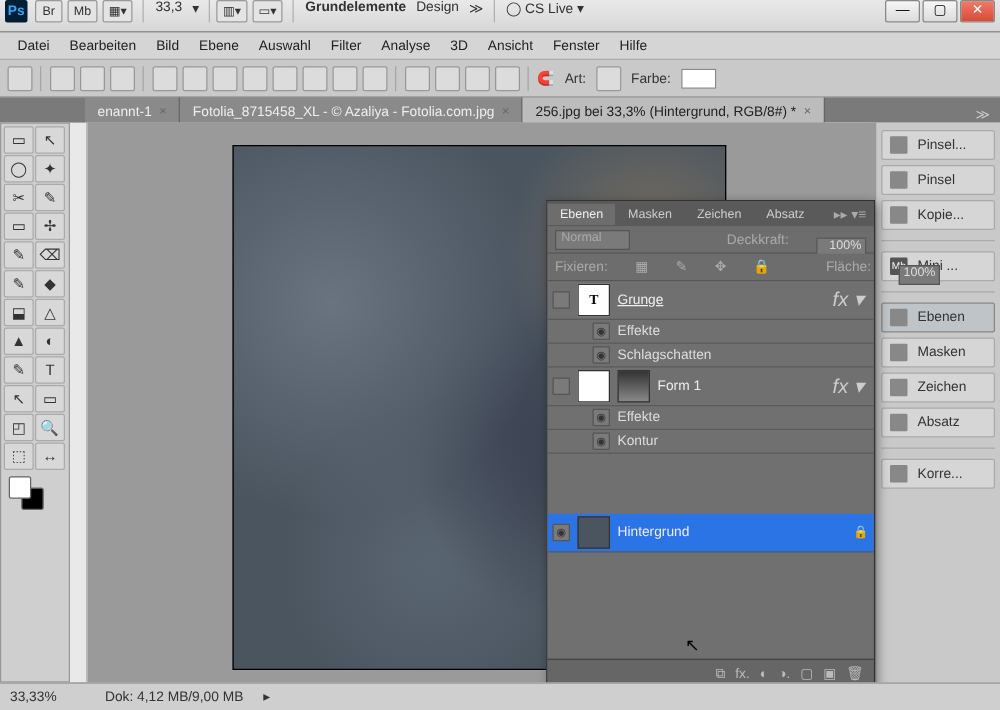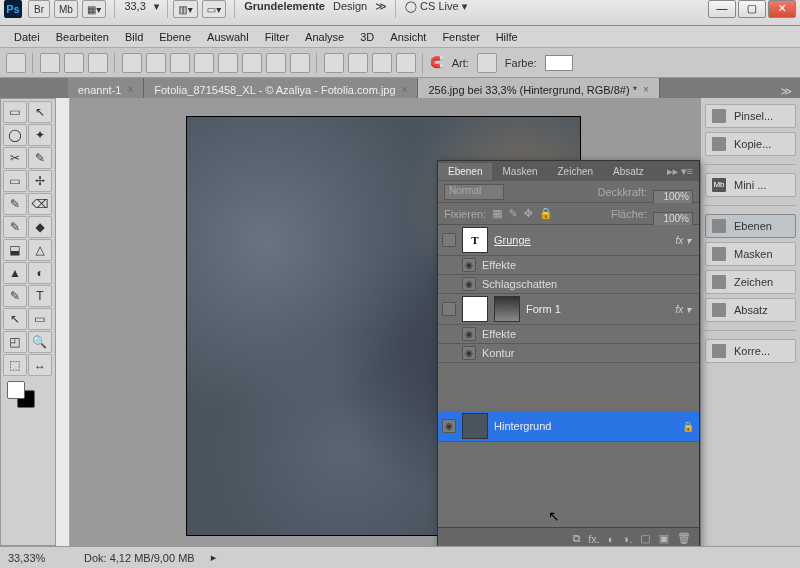--- a/index.html
+++ b/index.html
@@ -56,39 +56,39 @@
 .rbtn { height: 24px; background: #d6d6d6; border: 1px solid #aaa; border-radius: 2px; display: flex; align-items: center; padding: 0 6px; gap: 8px; color: #333; }
 .rbtn.active { background: #bfc4c9; border-color: #888; }
 .rbtn .ricon { width: 14px; height: 14px; background: #888; border-radius: 1px; }
 .rsep { height: 1px; background: #aaa; margin: 4px 0; }
 
 .layers-panel { position: absolute; left: 437px; top: 160px; width: 263px; height: 390px; background: #666; border: 1px solid #333; box-shadow: 2px 2px 8px rgba(0,0,0,.4); display: flex; flex-direction: column; }
 .lp-tabs { height: 20px; background: #5a5a5a; display: flex; align-items: center; }
 .lp-tab { padding: 3px 10px; color: #ccc; font-size: 10px; }
 .lp-tab.active { background: #6d6d6d; color: #eee; }
 .lp-tabs .arrows { margin-left: auto; padding: 0 6px; color: #aaa; }
-.lp-row { height: 22px; background: #6d6d6d; display: flex; align-items: center; padding: 0 6px; gap: 6px; color: #aaa; border-bottom: 1px solid #555; }
+.lp-row { height: 22px; background: #6d6d6d; display: flex; align-items: center; padding: 0 6px; gap: 22px; color: #aaa; border-bottom: 1px solid #555; }
 .lp-row .sel { width: 60px; height: 16px; background: #7a7a7a; border: 1px solid #555; font-size: 10px; padding: 0 4px; }
 .lp-row .spin { width: 40px; height: 16px; background: #7a7a7a; border: 1px solid #555; text-align: right; padding: 0 3px; font-size: 10px; color: #ddd; margin-top: 13px; }
 .lp-list { flex: 1; background: #707070; overflow-y: auto; }
 .layer { display: flex; align-items: center; border-bottom: 1px solid #5a5a5a; min-height: 28px; padding: 2px 4px; gap: 6px; color: #eee; }
 .layer.selected { background: #2a74e6; margin-top: 48px; }
 .layer .eye { width: 14px; height: 14px; border: 1px solid #555; background: #7a7a7a; border-radius: 1px; }
 .layer .eye.on::after { content: "◉"; font-size: 9px; display: block; text-align: center; line-height: 12px; color: #333; }
 .layer .thumb { width: 26px; height: 26px; background: #ccc; border: 1px solid #333; }
 .layer .thumb.checker { background: repeating-conic-gradient(#ccc 0 25%, #fff 0 50%) 0 0/8px 8px; }
 .layer .thumb.t-icon { background: #fff; text-align: center; line-height: 24px; font-weight: bold; color: #000; font-family: serif; }
 .layer .thumb.white { background: #fff; }
 .layer .thumb.grad { background: linear-gradient(#333,#888); }
 .layer .thumb.texture { background: #4a5560; }
 .layer .name { flex: 1; font-size: 11px; }
 .layer .name.u { text-decoration: underline; }
-.layer .fx { color: #ccc; font-style: italic; font-size: 10px; padding-right: 4px; }
+.layer .fx { color: #ccc; font-style: italic; font-size: 16px; padding-right: 4px; }
 .layer .fx::after { content: " ▾"; }
-.layer.sub { padding-left: 24px; min-height: 18px; font-size: 10px; color: #ddd; }
+.layer.sub { padding-left: 36px; min-height: 18px; font-size: 10px; color: #ddd; }
 .layer .lock { font-size: 10px; color: #fff; }
 .lp-foot { height: 22px; background: #666; border-top: 1px solid #444; display: flex; align-items: center; justify-content: flex-end; gap: 8px; padding: 0 8px; color: #bbb; font-size: 11px; }
 
 .statusbar { position: absolute; bottom: 0; left: 0; right: 0; height: 22px; background: #cfcfcf; border-top: 1px solid #999; display: flex; align-items: center; padding: 0 8px; gap: 16px; color: #333; }
 .statusbar .zoom { width: 60px; }
 
 .cursor { position: absolute; left: 548px; top: 508px; font-size: 14px; color: #000; pointer-events: none; }
 </style>
 </head>
 <body>
@@ -227,20 +227,24 @@
     <div class="ruler-v"></div>
     <div class="canvas"></div>
   </div>
   <div class="rightdock" id="rightdock">
       <div class="rbtn">
         <span class="ricon"></span>
         <span>Pinsel...</span>
       </div>
       <div class="rbtn">
         <span class="ricon"></span>
+        <span>Pinsel</span>
+      </div>
+      <div class="rbtn">
+        <span class="ricon"></span>
         <span>Kopie...</span>
       </div>
       <div class="rsep"></div>
       <div class="rbtn">
         <span class="ricon" style="background: rgb(85, 85, 85); color: rgb(255, 255, 255); font-size: 8px; text-align: center; line-height: 14px;">Mb</span>
         <span>Mini ...</span>
       </div>
       <div class="rsep"></div>
       <div class="rbtn active">
         <span class="ricon"></span>

